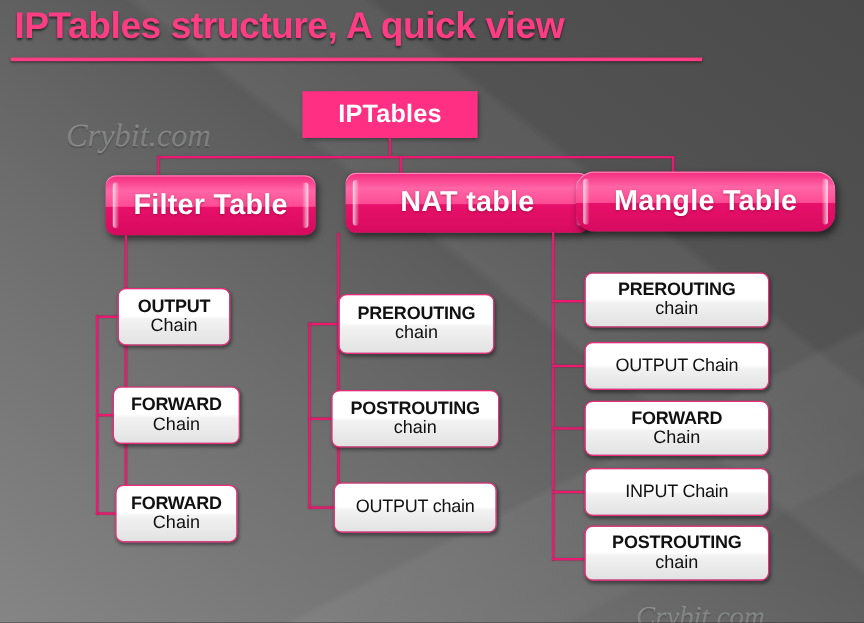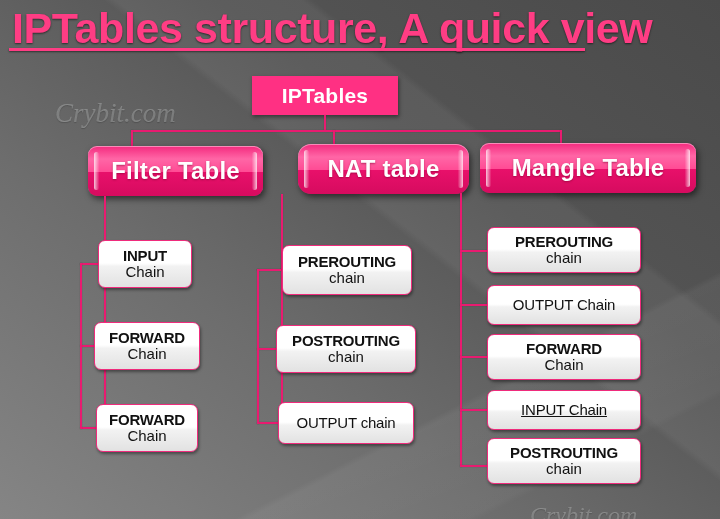--- a/index.html
+++ b/index.html
@@ -48,21 +48,21 @@
         rgba(255,255,255,0.00) 73%,
         rgba(255,255,255,0.00) 100%);
     pointer-events: none;
   }
 
   
   .title {
     position: absolute;
     left: 12px;
     top: 4px;
-    font-size: 43px;
+    font-size: 31px;
     font-weight: bold;
     letter-spacing: -0.4px;
     color: #ff3d84;
     text-shadow: 0 1px 2px rgba(0,0,0,0.55);
     white-space: nowrap;
   }
   .title-rule {
     position: absolute;
     left: 9px;
     top: 48px;
@@ -143,22 +143,22 @@
     position: relative;
     z-index: 2;
     color: #ffffff;
     font-weight: bold;
     font-size: 24px;
     letter-spacing: 0.2px;
     text-shadow: 0 1px 2px rgba(120,0,45,0.55);
     white-space: nowrap;
   }
   #box-filter { left: 45px;  top: 146px; width: 175px; }
-  #box-nat    { left: 255px; top: 144px; width: 171px; border-radius: 13px; }
-  #box-mangle { left: 437px; top: 143px; width: 216px; }
+  #box-nat    { left: 245px; top: 144px; width: 203px; }
+  #box-mangle { left: 437px; top: 143px; width: 216px; border-radius: 15px; }
 
   
   .chain-box {
     position: absolute;
     border: 1.6px solid #ef2b7c;
     border-radius: 7px;
     background: linear-gradient(to bottom, #ffffff 0%, #ffffff 48%, #f2f2f2 55%, #e2e2e2 100%);
     box-shadow: 1px 2px 3px rgba(0,0,0,0.40), inset 0 1px 0 rgba(255,255,255,0.9);
     display: flex;
     flex-direction: column;
@@ -209,21 +209,21 @@
   <div class="table-box" id="box-filter">
     <span>Filter Table</span>
   </div>
   <div class="vline" style="left:104px; top:196px; height:232px;"></div>
   <div class="hline" style="left:80px; top:263px; width:24px;"></div>
   <div class="hline" style="left:80px; top:345px; width:24px;"></div>
   <div class="hline" style="left:80px; top:427px; width:24px;"></div>
   <div class="vline" style="left:80px; top:263px; height:166px;"></div>
 
   <div class="chain-box" style="left:98px; top:240px; width:92px; height:46px;">
-    <span class="l1">INPUT</span>
+    <span class="l1">OUTPUT</span>
     <span class="l2">Chain</span>
   </div>
   <div class="chain-box" style="left:94px; top:322px; width:104px; height:46px;">
     <span class="l1">FORWARD</span>
     <span class="l2">Chain</span>
   </div>
   <div class="chain-box" style="left:96px; top:404px; width:100px; height:46px;">
     <span class="l1">FORWARD</span>
     <span class="l2">Chain</span>
   </div>
@@ -263,21 +263,21 @@
     <span class="l1">PREROUTING</span>
     <span class="l2">chain</span>
   </div>
   <div class="chain-box single" style="left:487px; top:285px; width:152px; height:38px;">
     <span class="l1">OUTPUT Chain</span>
   </div>
   <div class="chain-box" style="left:487px; top:334px; width:152px; height:44px;">
     <span class="l1">FORWARD</span>
     <span class="l2">Chain</span>
   </div>
-  <div class="chain-box single" style="left:487px; top:390px; width:152px; height:38px;text-decoration:underline;">
+  <div class="chain-box single" style="left:487px; top:390px; width:152px; height:38px;">
     <span class="l1">INPUT Chain</span>
   </div>
   <div class="chain-box" style="left:487px; top:438px; width:152px; height:44px;">
     <span class="l1">POSTROUTING</span>
     <span class="l2">chain</span>
   </div>
 
 </div>
 
 </body></html>

